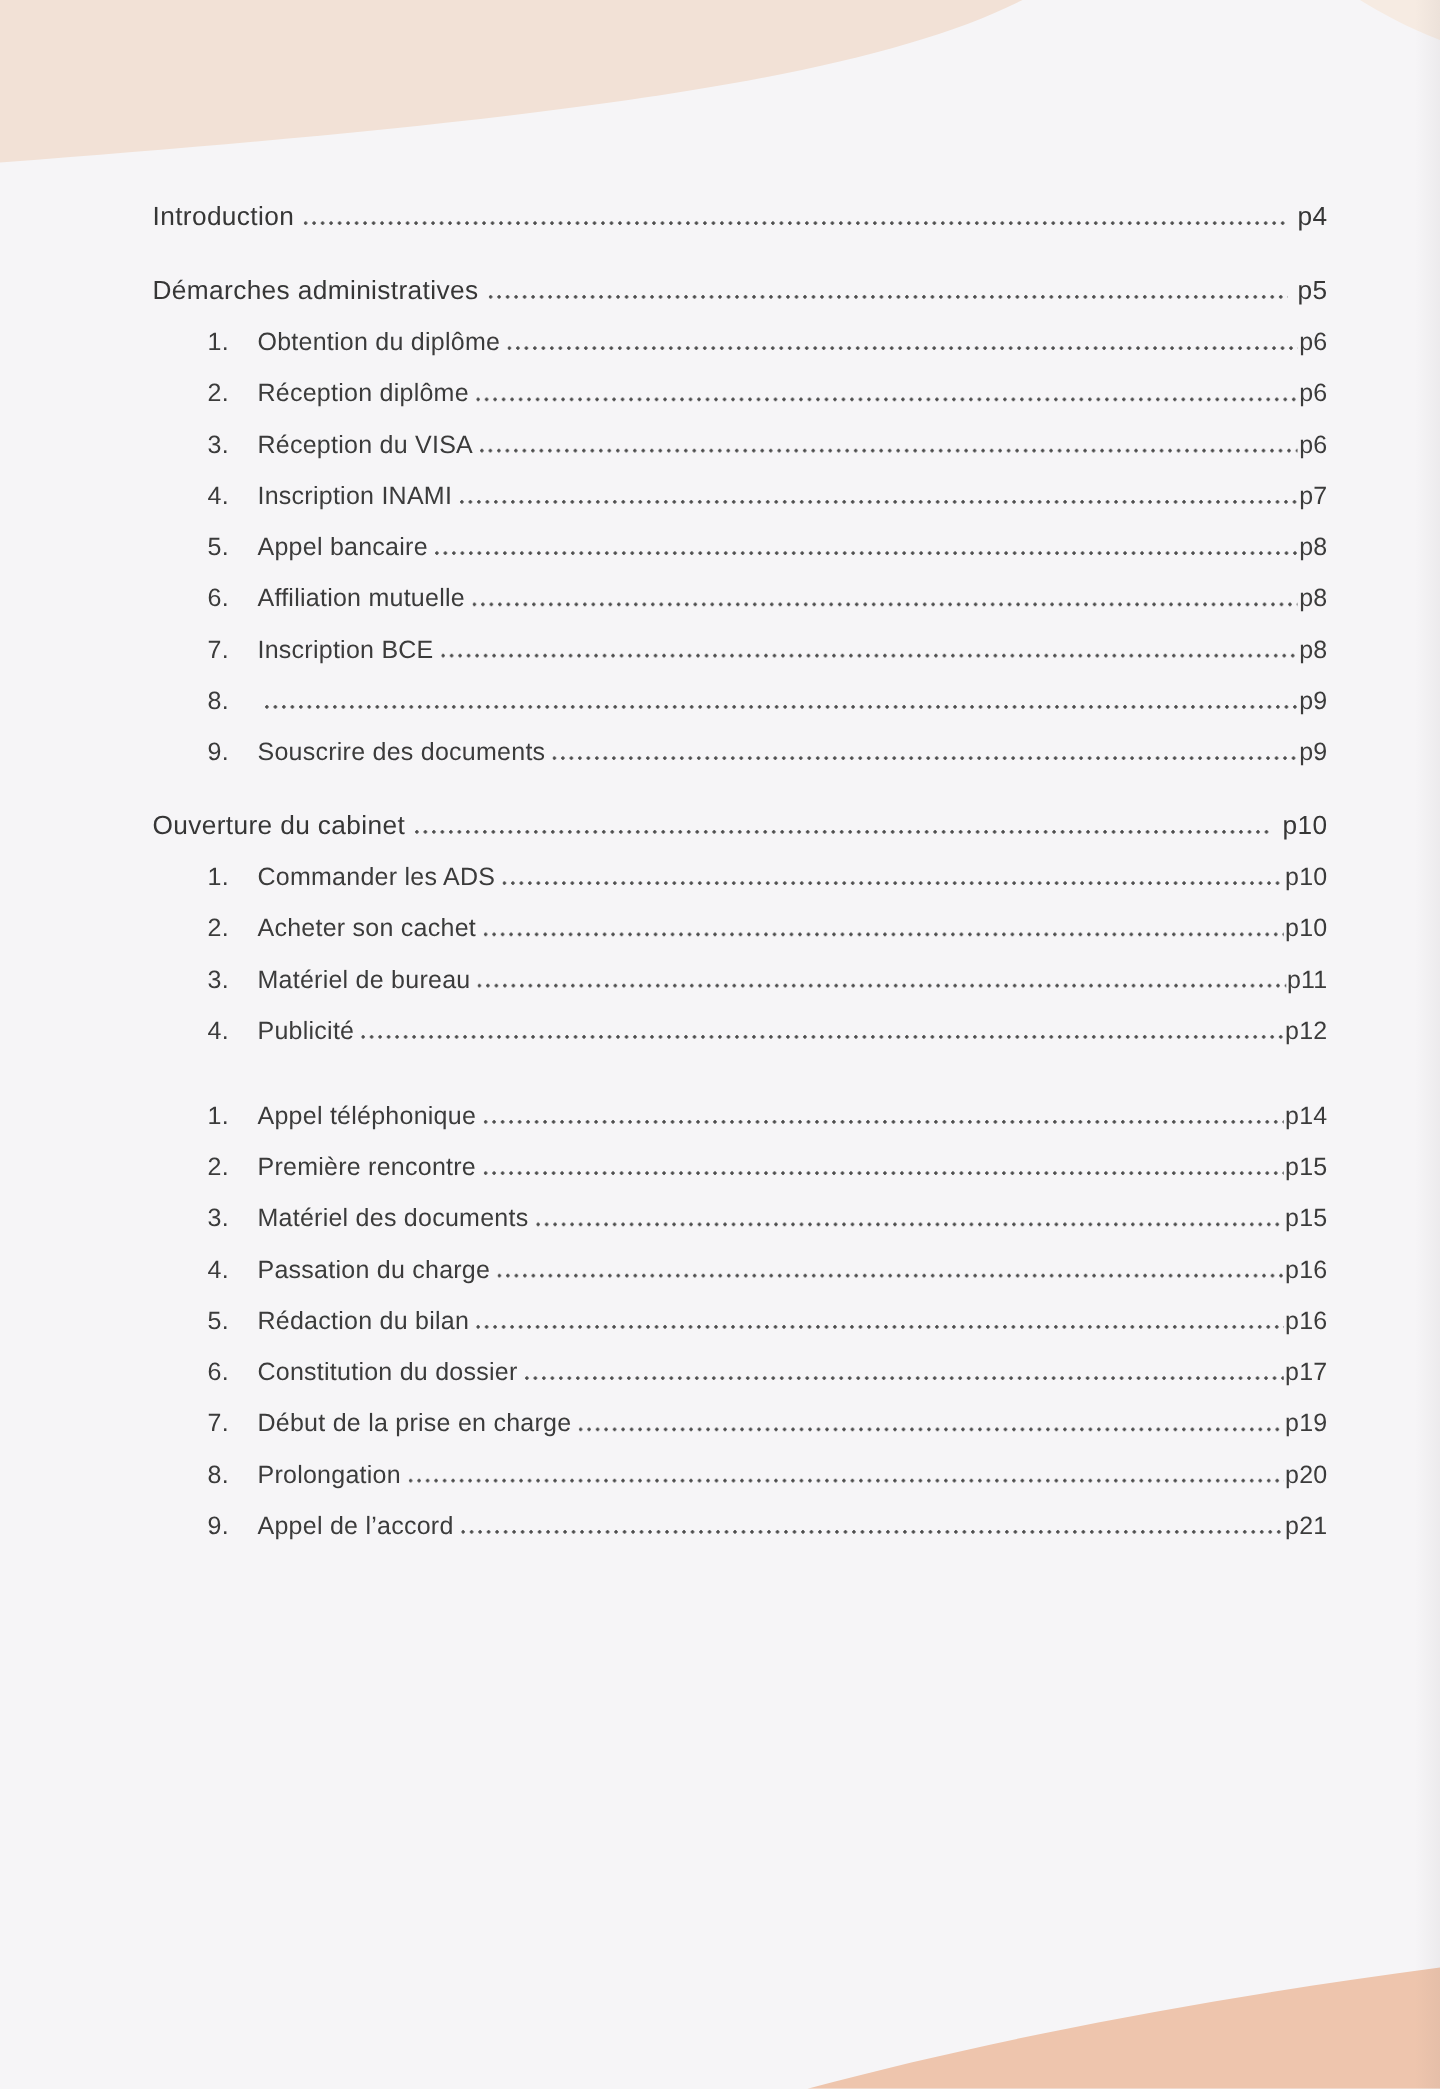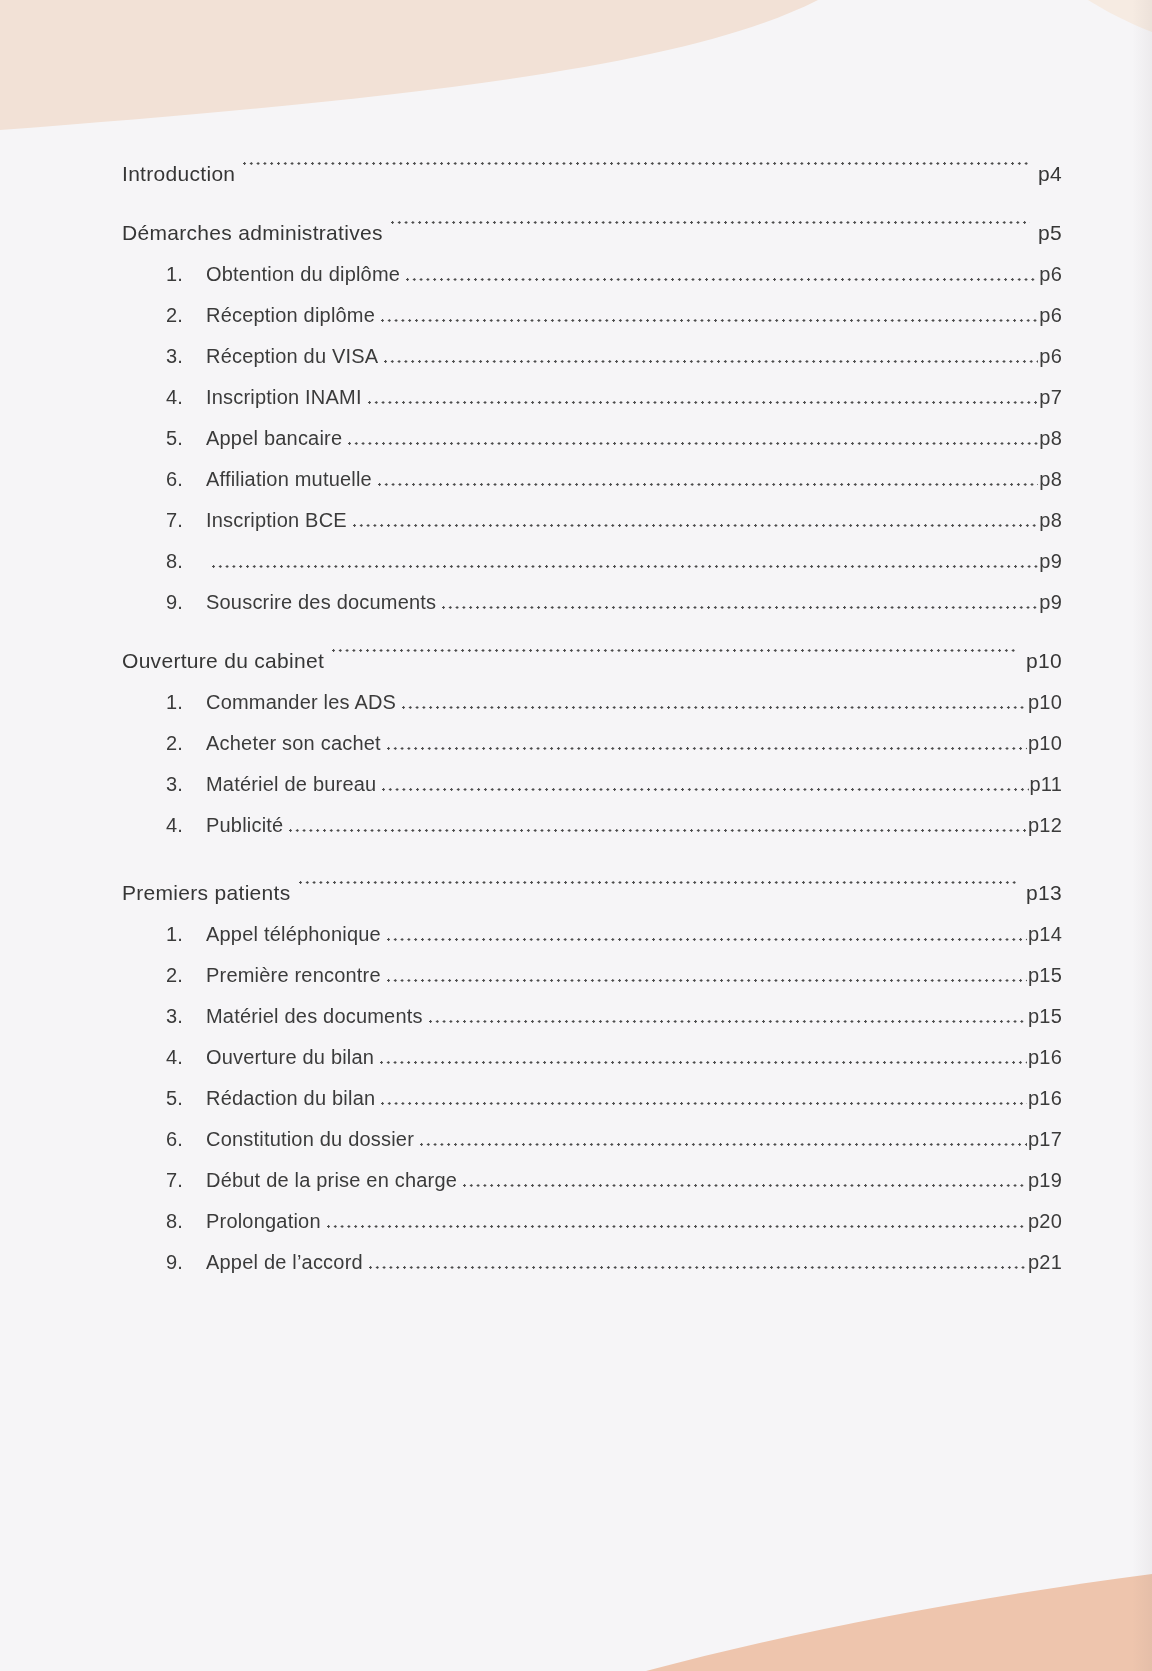--- a/index.html
+++ b/index.html
@@ -35,21 +35,20 @@
     display: flex;
     align-items: baseline;
     height: 24px;
     line-height: 24px;
     white-space: nowrap;
   }
   .header-row {
     font-size: 21px;
     letter-spacing: 0.3px;
     color: #363636;
-    align-items: flex-end;
   }
   .item-row {
     font-size: 20px;
     letter-spacing: 0.2px;
     color: #3b3b3b;
     margin-top: 17px;
   }
   .items {
     list-style: none;
     margin: 17px 0 0 0;
@@ -198,25 +197,20 @@
   <li class="row item-row">
     <span class="item-num">4.</span>
     <span class="item-label">Publicité</span>
     <span class="dots"></span>
     <span class="page item-page">p12</span>
   </li>
 </ol>
   </div>
 
   <div class="section premiers">
-    <div class="row header-row">
-      <span class="sec-label">Premiers patients</span>
-      <span class="dots"></span>
-      <span class="page sec-page">p13</span>
-    </div>
     <ol class="items">
   <li class="row item-row">
     <span class="item-num">1.</span>
     <span class="item-label">Appel téléphonique</span>
     <span class="dots"></span>
     <span class="page item-page">p14</span>
   </li>
 
   <li class="row item-row">
     <span class="item-num">2.</span>
@@ -227,21 +221,21 @@
 
   <li class="row item-row">
     <span class="item-num">3.</span>
     <span class="item-label">Matériel des documents</span>
     <span class="dots"></span>
     <span class="page item-page">p15</span>
   </li>
 
   <li class="row item-row">
     <span class="item-num">4.</span>
-    <span class="item-label">Ouverture du bilan</span>
+    <span class="item-label">Passation du charge</span>
     <span class="dots"></span>
     <span class="page item-page">p16</span>
   </li>
 
   <li class="row item-row">
     <span class="item-num">5.</span>
     <span class="item-label">Rédaction du bilan</span>
     <span class="dots"></span>
     <span class="page item-page">p16</span>
   </li>

